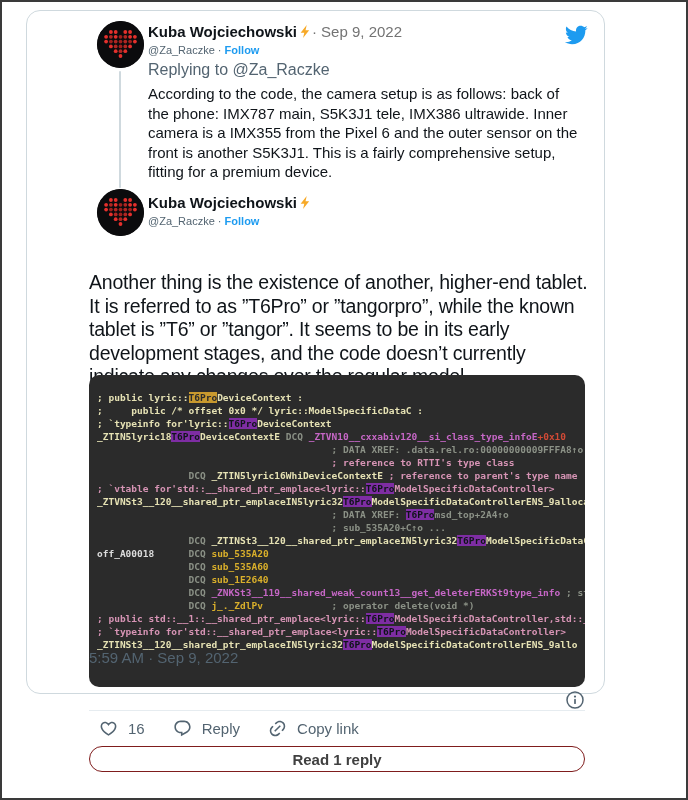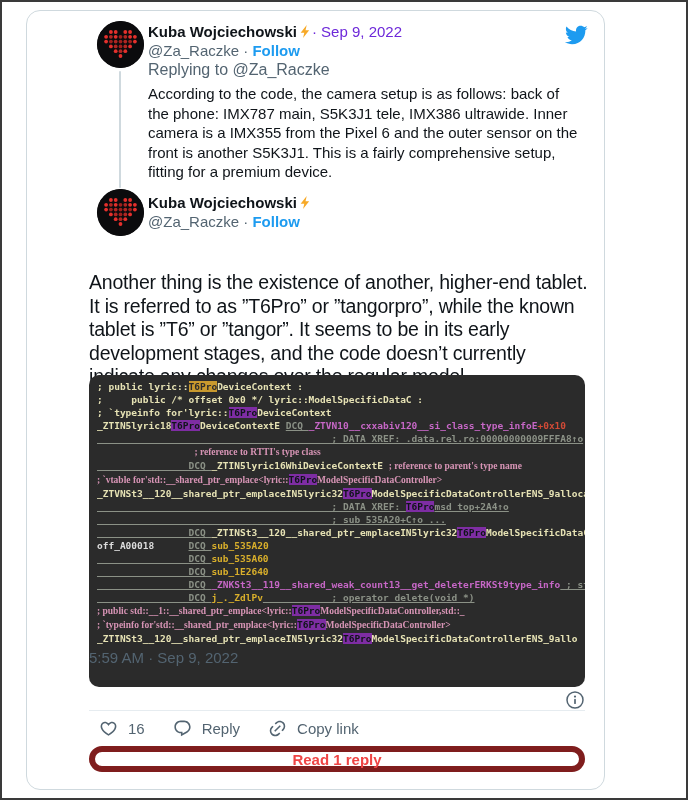--- a/index.html
+++ b/index.html
@@ -6,62 +6,62 @@
   html,body { width:688px; height:800px; }
   body {
     background:#ffffff;
     border:2px solid #3a3a3a;
     font-family:"Liberation Sans", sans-serif;
     position:relative;
     color:#0f1419;
     overflow:hidden;
   }
   .card {
-    position:absolute; left:24px; top:8px; width:579px; height:780px;
+    position:absolute; left:24px; top:8px; width:579px; height:684px;
     background:#fff; border:1px solid #cfd9de; border-radius:14px;
   }
   .abs { position:absolute; }
   .avatar {
     width:47px; height:47px; border-radius:50%; overflow:hidden; background:#0b0b0d;
   }
   .name-row { font-size:15px; line-height:19px; white-space:nowrap; display:flex; align-items:center; }
   .name { font-weight:bold; color:#0f1419; }
   .bolt { margin-left:2px; }
-  .muted { color:#6d28d9; font-weight:normal; }
-  .handle-row { font-size:15px; line-height:19px; color:#536471; white-space:nowrap; }
+  .muted { color:#737373; font-weight:normal; }
+  .handle-row { font-size:11px; line-height:19px; color:#536471; white-space:nowrap; }
   .follow { color:#1d9bf0; font-weight:bold; text-decoration:none; cursor:pointer; }
   .replying { font-size:16px; line-height:19px; color:#536471; }
   .thread-line { width:2px; background:#cfd9de; border-radius:1px; }
   .tweet1-text { font-size:15px; line-height:19.5px; color:#0f1419; width:430px; }
   .tweet2-text { font-size:19.5px; line-height:23.5px; letter-spacing:-0.2px; color:#0f1419; width:500px;margin-top:28px; }
   .code-shot {
     width:496px; height:312px; background:#2b2b2b; border-radius:10px;
-    overflow:hidden; padding:5px 0 0 8px; cursor:pointer;
+    overflow:hidden; padding:16px 0 0 8px; cursor:pointer;
   }
   .code-shot .cl {
     font-family:"DejaVu Sans Mono", monospace;
     font-size:9.5px; line-height:13px; font-weight:bold; white-space:pre;
   }
   .c-cream   { color:#e6e2b4; }
-  .c-gray    { color:#8b9186;text-decoration:underline; }
-  .c-pink    { color:#d794b5;font-family:Liberation Serif, serif; }
+  .c-gray    { color:#8b9186; }
+  .c-pink    { color:#d794b5; }
   .c-magenta { color:#c667c6; }
   .c-red     { color:#d14a36; }
   .c-gold    { color:#d9af2b; }
   .c-white   { color:#dcdcdc; }
   .c-hl-gold   { background:#c8992e; color:#2b2b2b; }
   .c-hl-purple { background:#7e2da3; color:inherit; }
   .timestamp { font-size:15px; color:#536471; white-space:nowrap; }
   .divider { height:1px; background:#e6ecf0; width:496px; }
   .actions { display:flex; align-items:center; gap:28px; color:#536471; font-size:15px; padding-left:10px;justify-content:center; }
   .action { display:flex; align-items:center; gap:10px; cursor:pointer; }
   .pill {
-    width:496px; height:26px; border:6px solid #7f1d1d; border-radius:14px;
+    width:496px; height:26px; border:1px solid #7f1d1d; border-radius:14px;
     background:#fff; display:flex; align-items:center; justify-content:center;
-    font-size:15px; font-weight:bold; color:#ef4444; cursor:pointer;
+    font-size:15px; font-weight:bold; color:#404040; cursor:pointer;
   }
   .icon { display:block; }
 </style>
 </head>
 <body>
 
 <div class="card">
 
   <div class="abs avatar" style="left:70px; top:10px;">
     <svg width="47" height="47" viewBox="0 0 47 47" class="icon">

